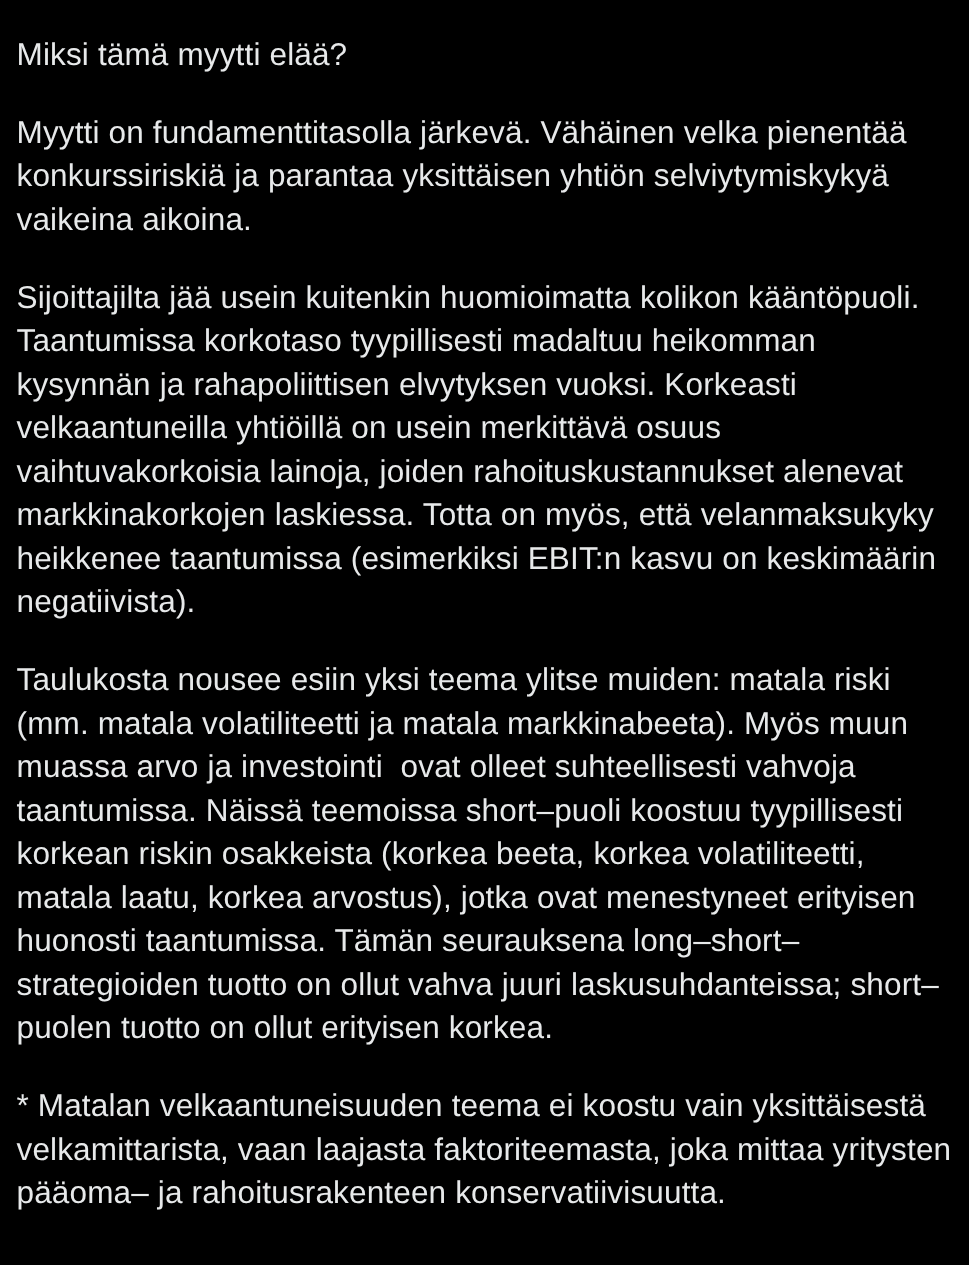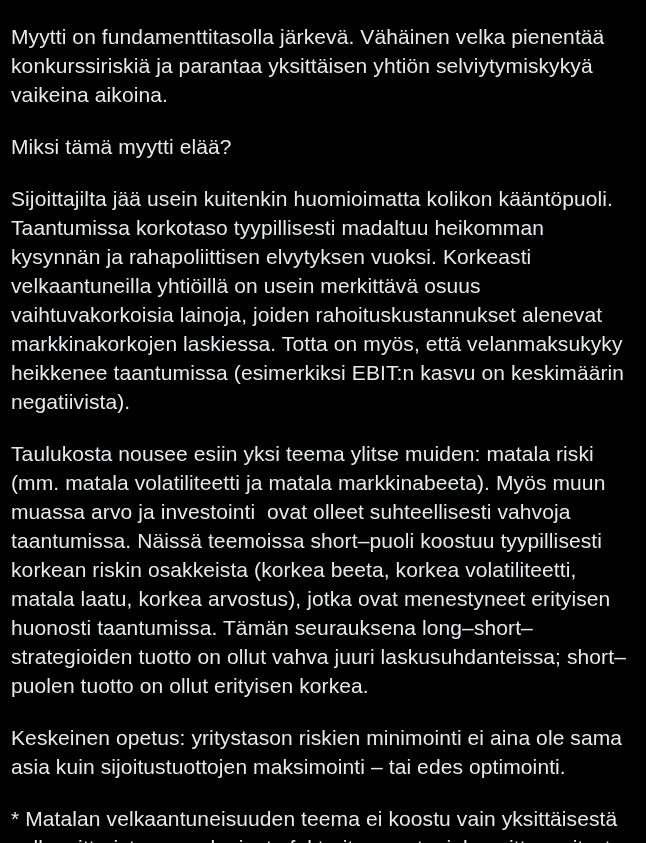--- a/index.html
+++ b/index.html
@@ -24,20 +24,19 @@
   }
   .post p {
     margin: 0 0 23px 0;
     white-space: pre-wrap;
   }
 </style>
 </head>
 <body>
 
 <div class="post">
+  <p>Miksi tämä myytti elää?</p>
   <p>Myytti on fundamenttitasolla järkevä. Vähäinen velka pienentää konkurssiriskiä ja parantaa yksittäisen yhtiön selviytymiskykyä vaikeina aikoina.</p>
-  <p>Miksi tämä myytti elää?</p>
   <p>Sijoittajilta jää usein kuitenkin huomioimatta kolikon kääntöpuoli. Taantumissa korkotaso tyypillisesti madaltuu heikomman kysynnän ja rahapoliittisen elvytyksen vuoksi. Korkeasti velkaantuneilla yhtiöillä on usein merkittävä osuus vaihtuvakorkoisia lainoja, joiden rahoituskustannukset alenevat markkinakorkojen laskiessa. Totta on myös, että velanmaksukyky heikkenee taantumissa (esimerkiksi EBIT:n kasvu on keskimäärin negatiivista).</p>
   <p>Taulukosta nousee esiin yksi teema ylitse muiden: matala riski (mm. matala volatiliteetti ja matala markkinabeeta). Myös muun muassa arvo ja investointi  ovat olleet suhteellisesti vahvoja taantumissa. Näissä teemoissa short–puoli koostuu tyypillisesti korkean riskin osakkeista (korkea beeta, korkea volatiliteetti, matala laatu, korkea arvostus), jotka ovat menestyneet erityisen huonosti taantumissa. Tämän seurauksena long–short–strategioiden tuotto on ollut vahva juuri laskusuhdanteissa; short–puolen tuotto on ollut erityisen korkea.</p>
-  <p>Keskeinen opetus: yritystason riskien minimointi ei aina ole sama asia kuin sijoitustuottojen maksimointi – tai edes optimointi.</p>
   <p>* Matalan velkaantuneisuuden teema ei koostu vain yksittäisestä velkamittarista, vaan laajasta faktoriteemasta, joka mittaa yritysten pääoma– ja rahoitusrakenteen konservatiivisuutta.</p>
 
 </div>
 
 </body></html>

